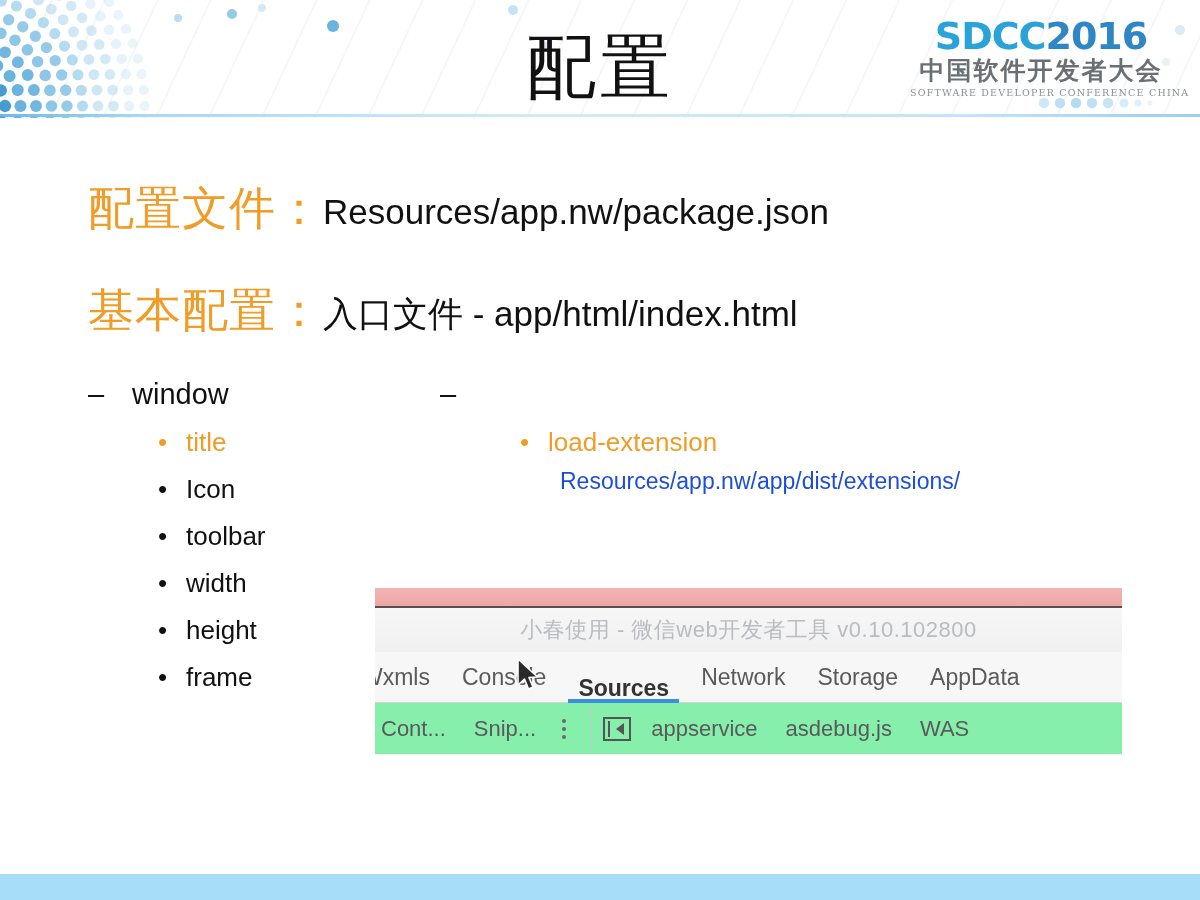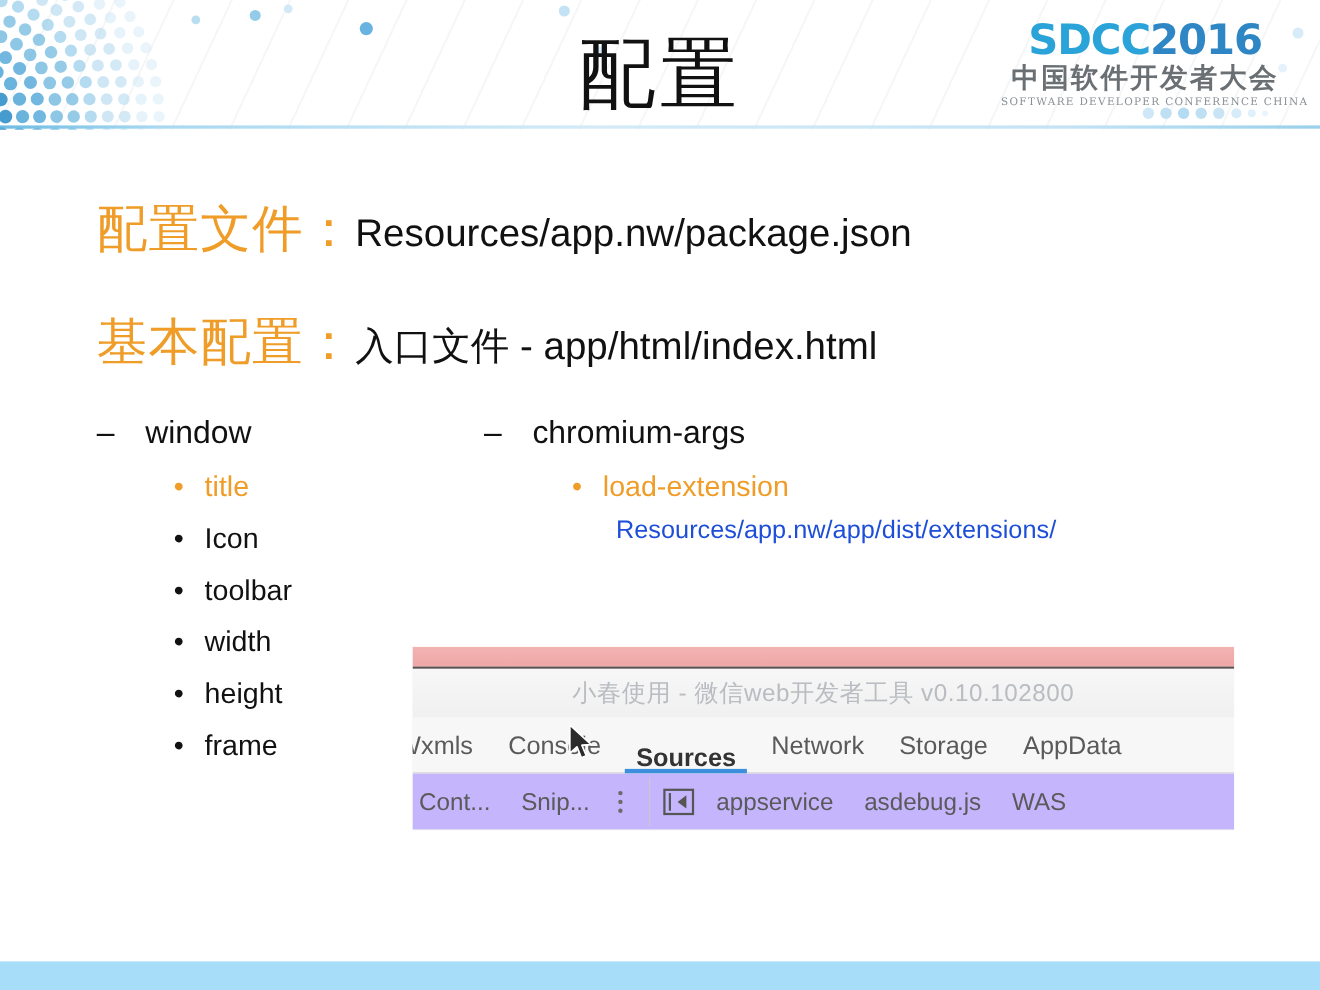--- a/index.html
+++ b/index.html
@@ -83,21 +83,21 @@
   .shot-title{font-size:22px;color:#b9bcc0;letter-spacing:.5px;
         font-family:"Liberation Sans","DejaVu Sans",sans-serif;white-space:nowrap;}
   .shot-tabs{height:50px;background:#f7f7f7;border-bottom:1px solid #d6d6d6;
         display:flex;align-items:center;position:relative;}
   .shot-tab{font-size:23px;color:#5a5a5a;padding:0 16px;position:relative;
         font-family:"Liberation Sans","DejaVu Sans",sans-serif;white-space:nowrap;
         height:100%;display:flex;align-items:center;}
   .shot-tab.first{padding-left:0;margin-left:-14px;}
   .shot-tab.active{color:#333;font-weight:600;align-items:flex-end;}
   .shot-tab.active:after{content:"";position:absolute;left:6px;right:6px;bottom:-1px;height:4px;background:#3b8fdd;}
-  .shot-sub{height:51px;background:#c4b5fd;display:flex;align-items:center;}
+  .shot-sub{height:51px;background:#86efac;display:flex;align-items:center;}
   .shot-sub-item{font-size:22px;color:#5a5a5a;padding:0 14px;
         font-family:"Liberation Sans","DejaVu Sans",sans-serif;white-space:nowrap;}
   .shot-sub-item.first{padding-left:6px;}
   .kebab{width:28px;display:flex;flex-direction:column;align-items:center;justify-content:center;gap:4px;}
   .kebab i{width:4px;height:4px;border-radius:50%;background:#6a6a6a;display:block;}
   .vdiv{width:1px;height:44px;background:#c9c9c9;margin:0 12px;}
   .panel-icon{width:28px;height:24px;border:2px solid #555;display:flex;align-items:center;
         justify-content:flex-end;box-sizing:border-box;margin-right:6px;position:relative;}
   .panel-icon:before{content:"";position:absolute;left:3px;top:2px;bottom:2px;width:2px;background:#555;}
   .panel-icon:after{content:"";width:0;height:0;border-top:6px solid transparent;
@@ -523,21 +523,20 @@
     </div>
     <div class="lvl2">
       <span class="dot">•</span>
       <span>frame</span>
     </div>
   </div>
 
   <div class="col" id="col-chromium">
     <div class="lvl1">
       <span class="dash">–</span>
-      <span>chromium-args</span>
     </div>
     <div class="lvl2 accent">
       <span class="dot">•</span>
       <span>load-extension</span>
     </div>
     <div class="lvl3">Resources/app.nw/app/dist/extensions/</div>
   </div>
 
   <div class="shot">
     <div class="shot-pinkbar"></div>

